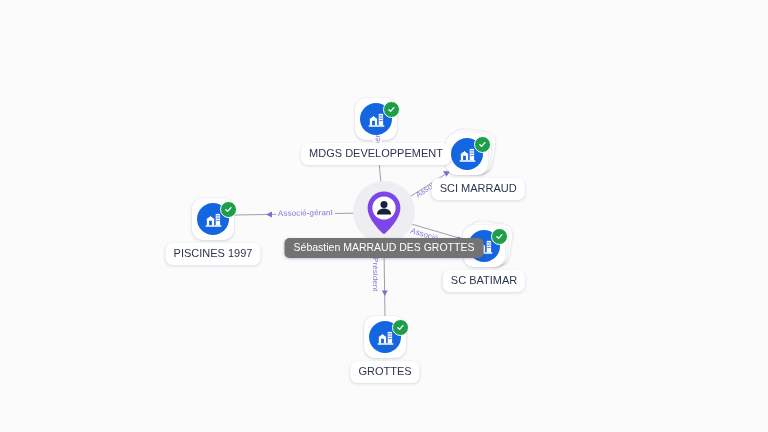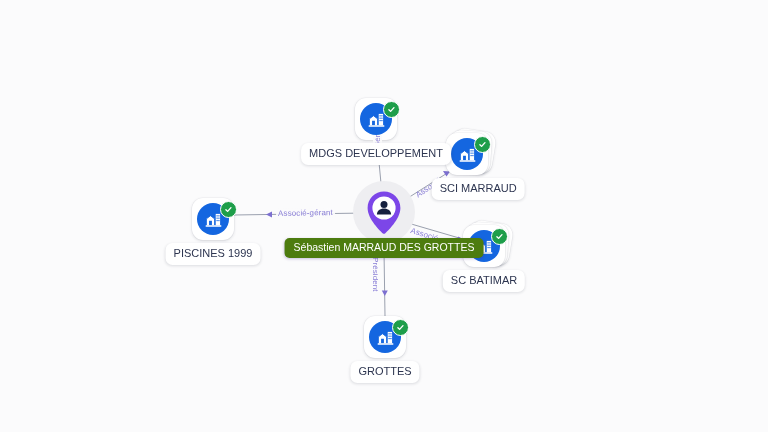--- a/index.html
+++ b/index.html
@@ -139,21 +139,21 @@
     z-index: 2;
   }
   .person-pin svg { display: block; }
 
   .person-label {
     position: absolute;
     top: 26px;
     left: 50%;
     transform: translateX(-50%);
     white-space: nowrap;
-    background: #4d7c0f;
+    background: #737373;
     color: #ffffff;
     font-size: 10.5px;
     line-height: 13px;
     padding: 3px 9px 4px;
     border-radius: 5px;
     box-shadow: 0 1px 3px rgba(60,40,140,.28);
     z-index: 6;
   }
 
   
@@ -324,21 +324,21 @@
         <rect x="15.8" y="12.6" width="1.5" height="1.5" fill="#1466e0"></rect>
         <rect x="18.1" y="12.6" width="1.5" height="1.5" fill="#1466e0"></rect>
         <rect x="2" y="19.4" width="20" height="1.7" rx=".6" fill="#ffffff"></rect>
       </svg>
     </div>
     <div class="badge">
       <svg width="9" height="9" viewBox="0 0 16 16" aria-hidden="true">
         <path d="M3.4 8.3l3 3 6-6.6" fill="none" stroke="#ffffff" stroke-width="2.4" stroke-linecap="round" stroke-linejoin="round"></path>
       </svg>
     </div>
-    <div class="node-label">PISCINES 1999</div>
+    <div class="node-label">PISCINES 1997</div>
   </div>
 
   <div id="person-node" style="left:384px; top:212px;">
     <div class="person-halo"></div>
     <div class="person-pin">
       <svg width="38" height="46" viewBox="0 0 38 46" aria-hidden="true">
         <path d="M19 1.6C9.9 1.6 2.6 8.9 2.6 18c0 11.2 13.1 23.4 15.3 25.4
                  .6.6 1.6.6 2.2 0C22.3 41.4 35.4 29.2 35.4 18 35.4 8.9 28.1 1.6 19 1.6Z" fill="#7c46e8"></path>
         <circle cx="19" cy="18" r="11.6" fill="#ffffff"></circle>
         <g>

